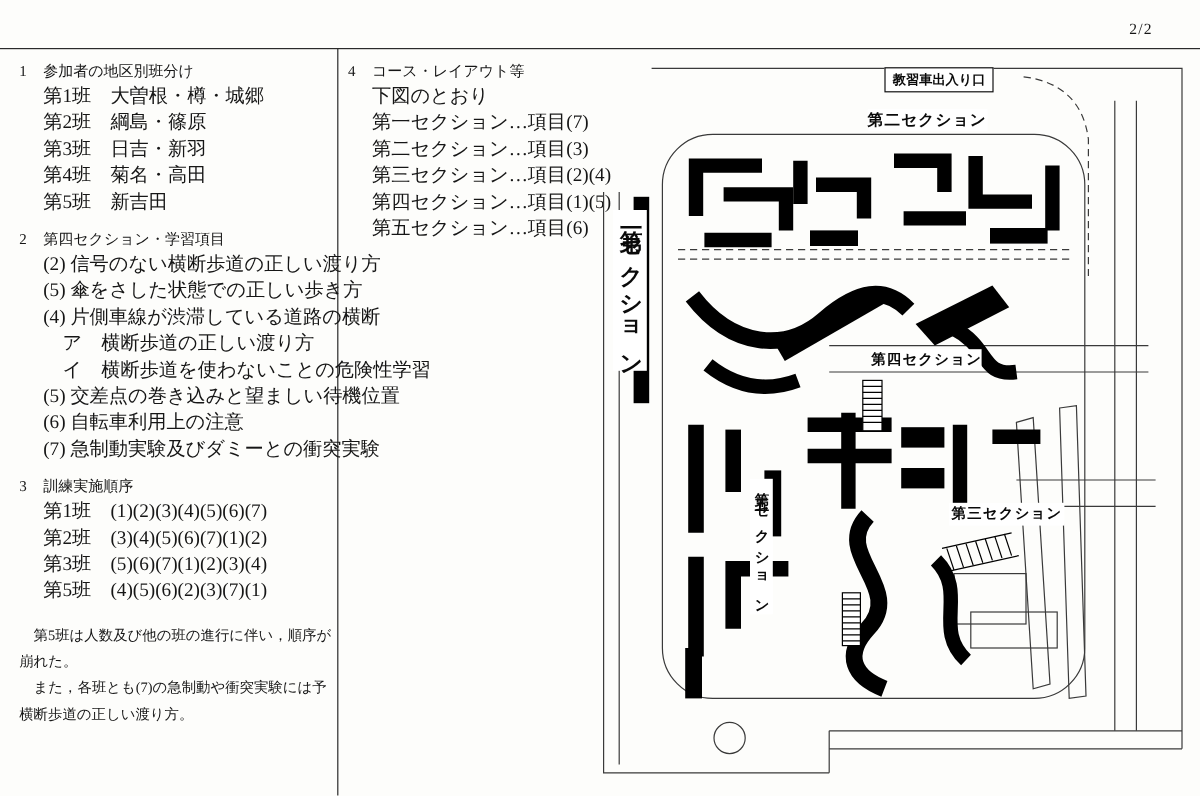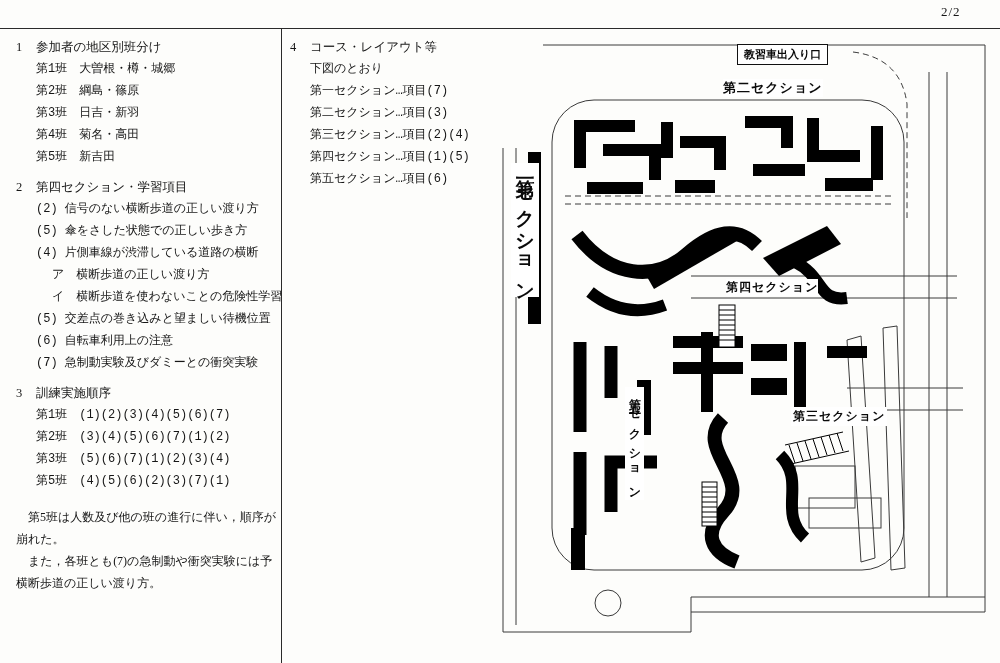--- a/index.html
+++ b/index.html
@@ -4,31 +4,31 @@
 <style>
   html,body{margin:0;padding:0;}
   body{
     width:1000px;height:663px;
     background:#fdfdfb;
     font-family:"Liberation Serif", serif;
     color:#161616;
     position:relative;
     overflow:hidden;
   }
-  .page{position:absolute;left:0;top:0;width:1000px;height:525px;}
+  .page{position:absolute;left:0;top:12px;width:1000px;height:525px;}
   .page-number{position:absolute;left:941px;top:4px;font-size:13px;letter-spacing:1px;}
   .rule-top{position:absolute;left:0;top:28px;width:1000px;height:1px;background:#2a2a2a;}
   .rule-divider{position:absolute;left:281px;top:28px;width:1px;height:635px;background:#2a2a2a;}
 
   .col-left{position:absolute;left:16px;top:36px;width:262px;}
   .col-right-text{position:absolute;left:290px;top:36px;width:200px;}
 
   .heading{line-height:22px;font-size:12.5px;white-space:nowrap;}
   .h-num{display:inline-block;width:20px;}
-  .line{line-height:22px;font-size:12px;white-space:nowrap;font-family:Liberation Mono, monospace;}
+  .line{line-height:22px;font-size:16px;white-space:nowrap;}
   .ind1{padding-left:20px;}
   .ind2{padding-left:36px;}
   .mt8{margin-top:8px;}
   .mt14{margin-top:14px;}
   .note{line-height:22px;font-size:12px;white-space:nowrap;}
 
   .map{position:absolute;left:495px;top:30px;width:505px;height:633px;}
   .map svg{position:absolute;left:0;top:0;}
   .map-label{
     position:absolute;background:#fff;white-space:nowrap;

